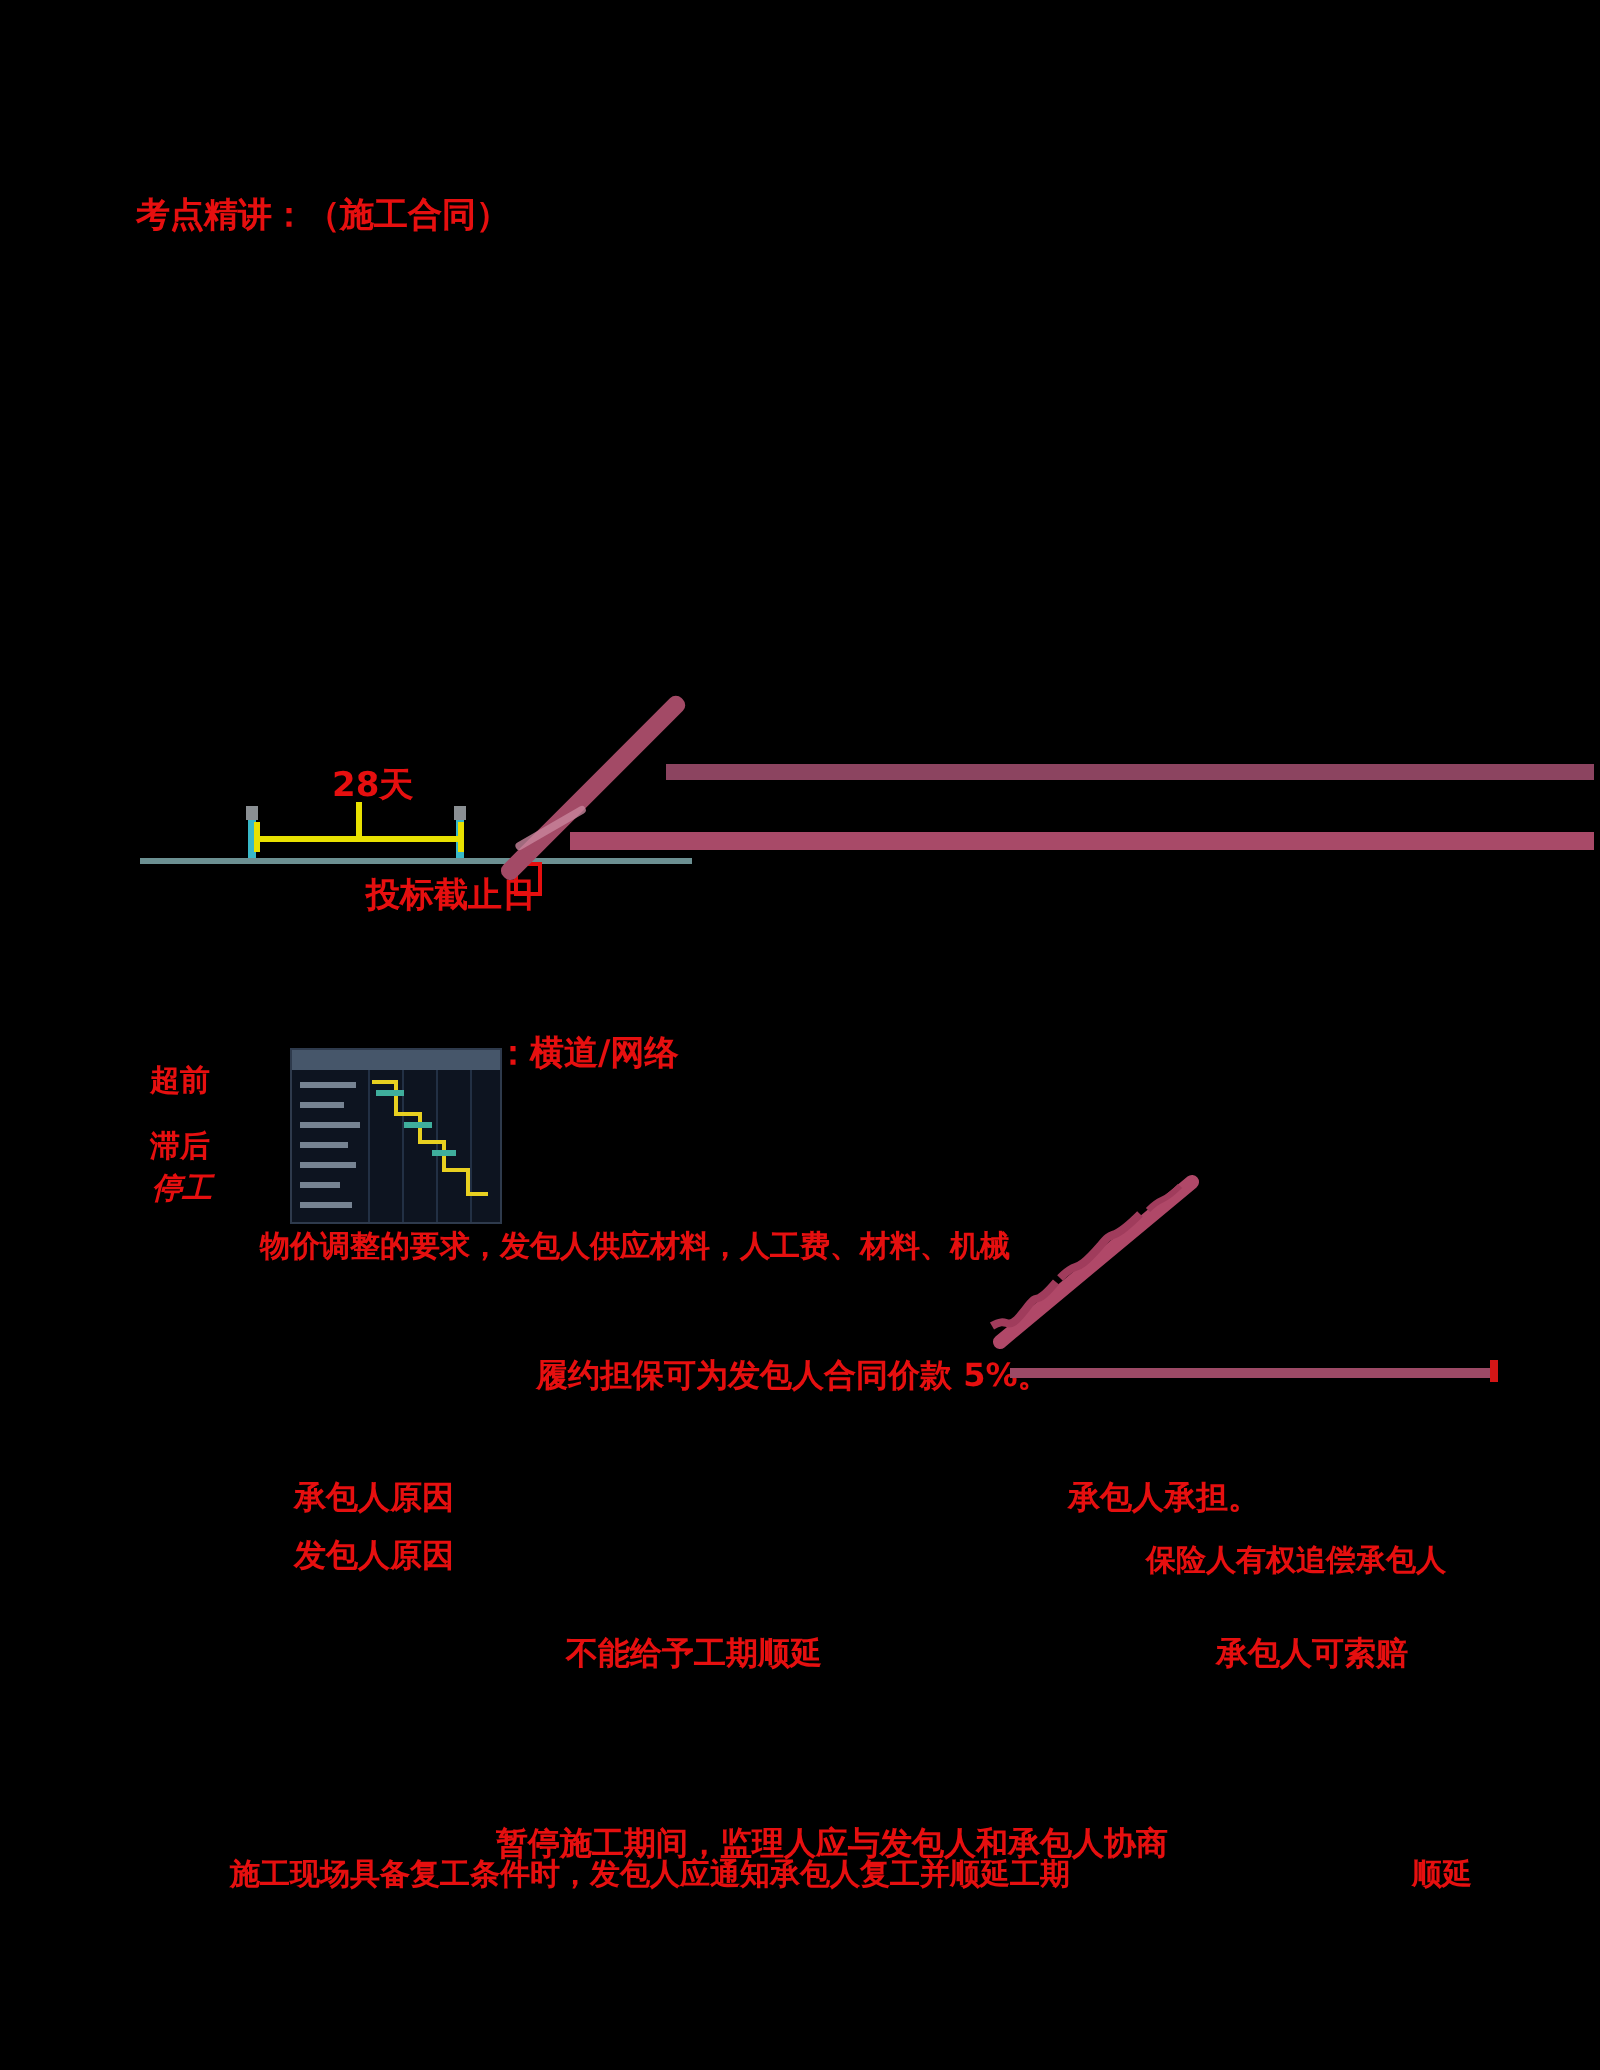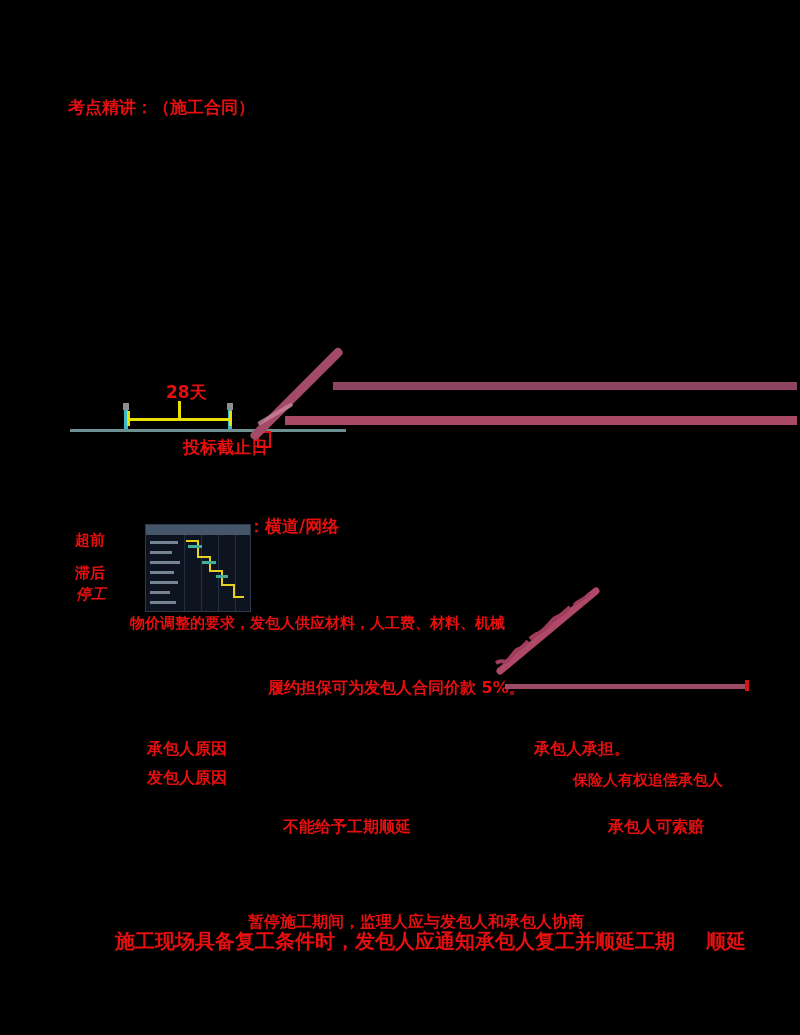--- a/index.html
+++ b/index.html
@@ -3,21 +3,21 @@
 <meta charset="utf-8">
 <style>
   html,body{margin:0;padding:0;background:#000;}
   #canvas{position:relative;width:800px;height:1035px;background:#000;overflow:hidden;
           font-family:"DejaVu Sans","Liberation Sans",sans-serif;padding-left:38px;}
   .abs{position:absolute;}
   .red{color:#e60f0f;font-weight:bold;white-space:nowrap;}
   .t17{font-size:17px;}
   .t16{font-size:16px;}
   .t15{font-size:15px;}
-  .t14{font-size:20px;}
+  .t14{font-size:15px;}
   
   .teal-line{height:3px;background:#7fa9ac;opacity:.85;}
   .pin-body{width:4px;height:19px;background:#38b8c8;}
   .pin-cap{width:6px;height:7px;background:#8a8f93;}
   .ylw{background:#e8e100;}
   .red-box{border:2px solid #e60f0f;width:10px;height:13px;background:transparent;}
   .maroon-bar1{background:#8c4460;}
   .maroon-bar2{background:#a84a68;}
   .pen-stroke{background:#a34a66;border-radius:4px;transform-origin:left center;}
   .pen-stroke-lite{background:#c8849c;border-radius:3px;transform-origin:left center;opacity:.8;}

